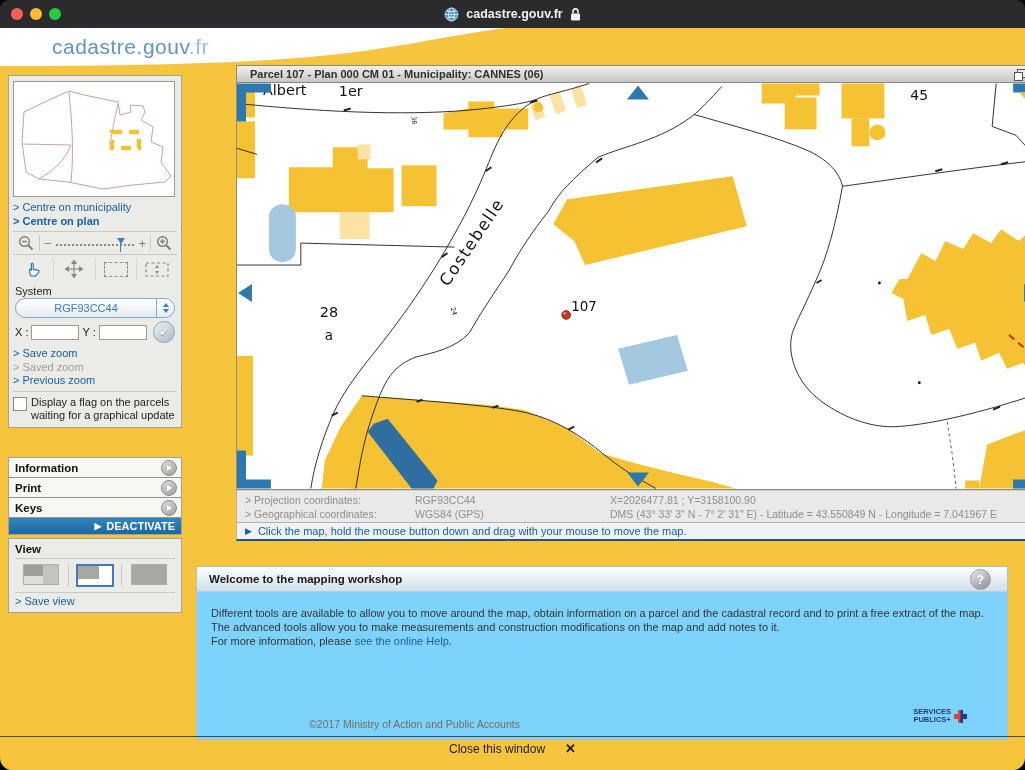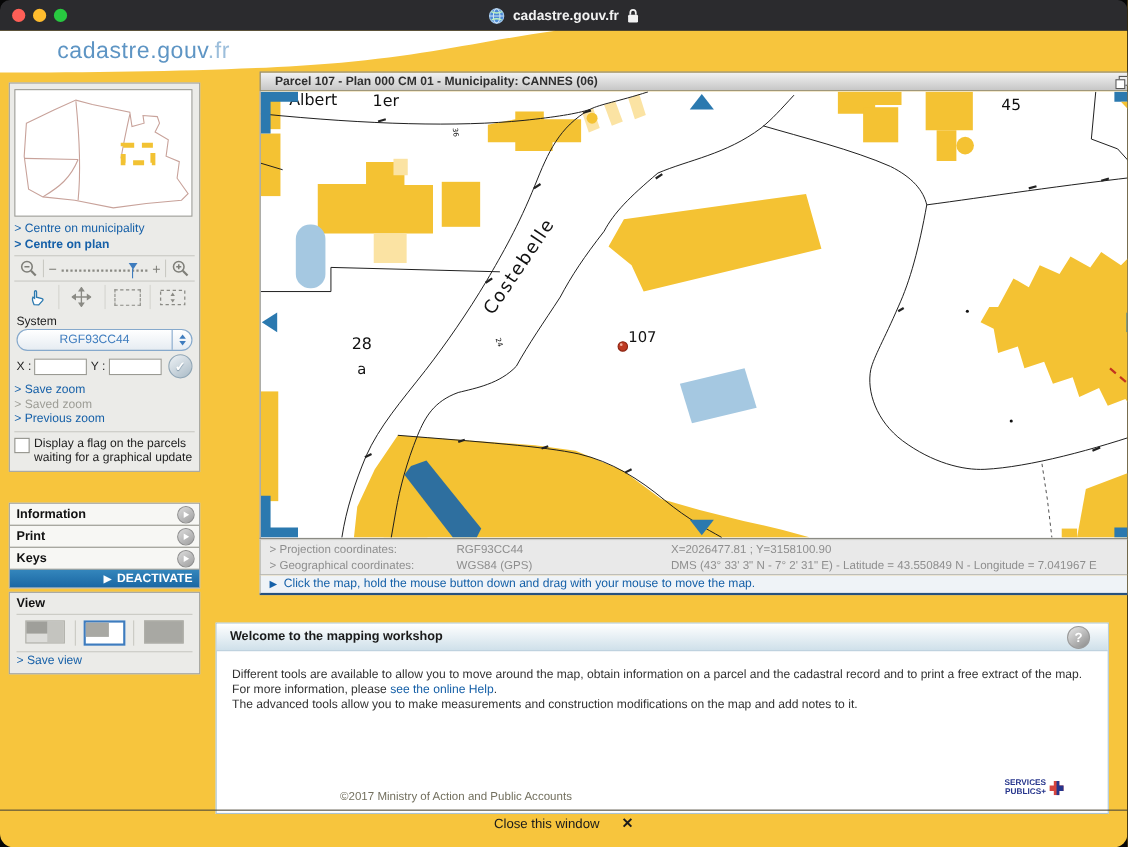--- a/index.html
+++ b/index.html
@@ -75,29 +75,29 @@
   .ico-restore::before{content:"";position:absolute;left:4px;top:1px;width:7px;height:7px;border:1px solid #555;background:#eee;}
   .ico-restore::after{content:"";position:absolute;left:1px;top:4px;width:7px;height:7px;border:1px solid #555;background:#fff;}
   .ico-max::before{content:"";position:absolute;left:1px;top:1px;width:9px;height:8px;border:1px solid #444;border-top:3px solid #444;background:#fff;}
   .mapview{position:relative;width:810px;height:406px;background:#fff;border:1px solid #8b8b84;border-top:none;overflow:hidden;cursor:grab;}
   .coordsbar{box-sizing:border-box;width:812px;background:#e9e9e9;border:1px solid #b3b3ad;border-top:1px solid #cfcfca;padding:2px 0 1px;}
   .crow{display:flex;font-size:10.5px;color:#8e8e8e;line-height:14px;}
   .crow .c1{width:170px;padding-left:8px;} .crow .c2{width:195px;} .crow .c3{flex:1;}
   .hintbar{box-sizing:border-box;width:812px;height:18px;background:#eff3f7;border:1px solid #b3b3ad;border-top:none;border-bottom:2px solid #27517e;display:flex;align-items:center;gap:6px;padding-left:8px;color:#1560a8;font-size:11px;}
   .hintbar .arr{font-size:9px;}
   
-  .welcome{position:absolute;left:196px;top:538px;width:812px;height:174px;box-sizing:border-box;border:1px solid #a9c3d2;background:#ffffff;}
+  .welcome{position:absolute;left:196px;top:538px;width:812px;height:174px;box-sizing:border-box;border:1px solid #a9c3d2;background:#7dd3fc;}
   .whead{position:relative;height:24px;background:linear-gradient(#ffffff,#cfe0ea);border-bottom:1px solid #b8cedc;display:flex;align-items:center;padding-left:12px;font-size:11.5px;font-weight:bold;color:#1a1a1a;}
   .helpbtn{position:absolute;right:16px;top:2px;width:19px;height:19px;border-radius:50%;background:linear-gradient(145deg,#e9e9e9,#8a8a8a);border:1px solid #9b9b9b;color:#fff;font-weight:bold;font-size:12px;display:flex;align-items:center;justify-content:center;cursor:pointer;}
   .wbody{padding:14px 14px 0;font-size:11px;line-height:14px;color:#333;}
   .wbody a{color:#1660a8;text-decoration:none;cursor:pointer;}
   .avis{position:absolute;right:58px;top:100px;width:120px;height:36px;border-radius:18px;background:#293a90;color:#fff;display:flex;flex-direction:column;align-items:center;justify-content:center;line-height:1;cursor:pointer;}
   .avis .l1{font-size:11.5px;margin-bottom:1px;} .avis .l2{font-size:16px;font-weight:bold;letter-spacing:.3px;}
   .sp-logo{position:absolute;right:40px;top:141px;display:flex;align-items:center;gap:3px;}
-  .sp-txt{font-size:7.5px;font-weight:bold;color:#26358c;line-height:8px;text-align:right;}
+  .sp-txt{font-size:7.5px;font-weight:bold;color:#26358c;line-height:8px;text-align:center;}
   
   .copyright{position:absolute;left:0;top:690px;width:829px;text-align:center;font-size:10.5px;color:#73705f;}
   .footline{position:absolute;left:0;top:708px;width:1025px;border-top:1.5px solid #4f4a3a;}
   .closebar{position:absolute;left:0;top:713px;width:1025px;display:flex;justify-content:center;align-items:center;gap:20px;font-size:12px;color:#1a1a1a;cursor:pointer;}
   .closebar .x{font-weight:bold;font-size:13px;}
   svg text{font-family:"DejaVu Sans","Liberation Sans",sans-serif;}
 </style>
 </head>
 <body>
 
@@ -405,22 +405,22 @@
       </div>
     </div>
 
     <div class="welcome">
       <div class="whead">
         <span>Welcome to the mapping workshop</span>
         <span class="helpbtn">?</span>
       </div>
       <div class="wbody">
         <div>Different tools are available to allow you to move around the map, obtain information on a parcel and the cadastral record and to print a free extract of the map.</div>
+        <div>The advanced tools allow you to make measurements and construction modifications on the map and add notes to it.</div>
         <div><span>For more information, please </span><a>see the online Help</a><span>.</span></div>
-        <div>The advanced tools allow you to make measurements and construction modifications on the map and add notes to it.</div>
       </div>
       <div class="sp-logo">
         <div class="sp-txt">
           <div>SERVICES</div>
           <div>PUBLICS+</div>
         </div>
         <svg width="13" height="13" viewBox="0 0 13 13">
           <path d="M4,0 h5 v4 h4 v5 h-4 v4 h-5 v-4 h-4 v-5 h4 Z" fill="#d6453f"></path>
           <path d="M9,0 v4 h4 v5 h-4 v4 h-2.5 v-13 Z" fill="#26358c"></path>
         </svg>

